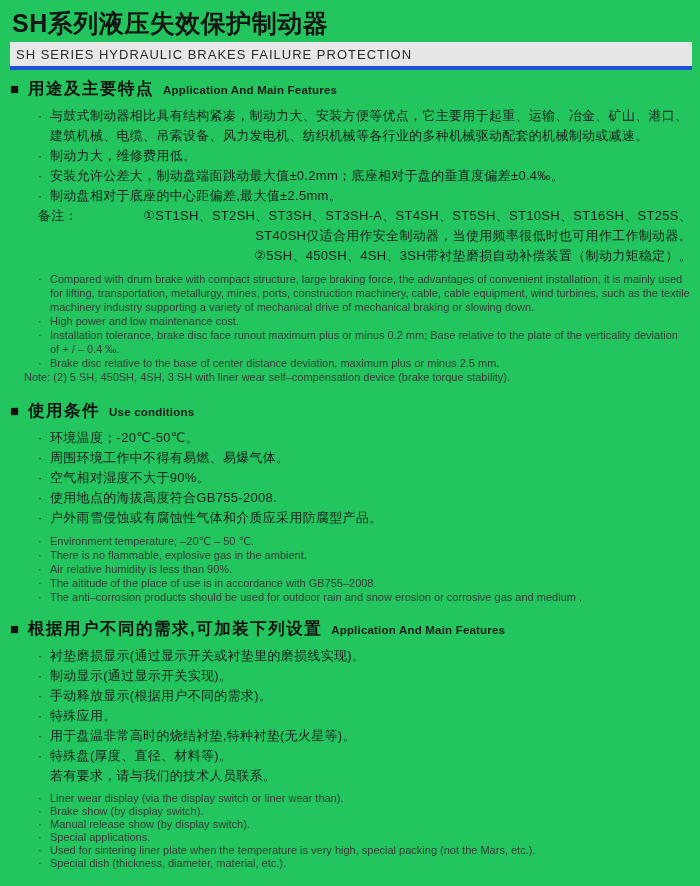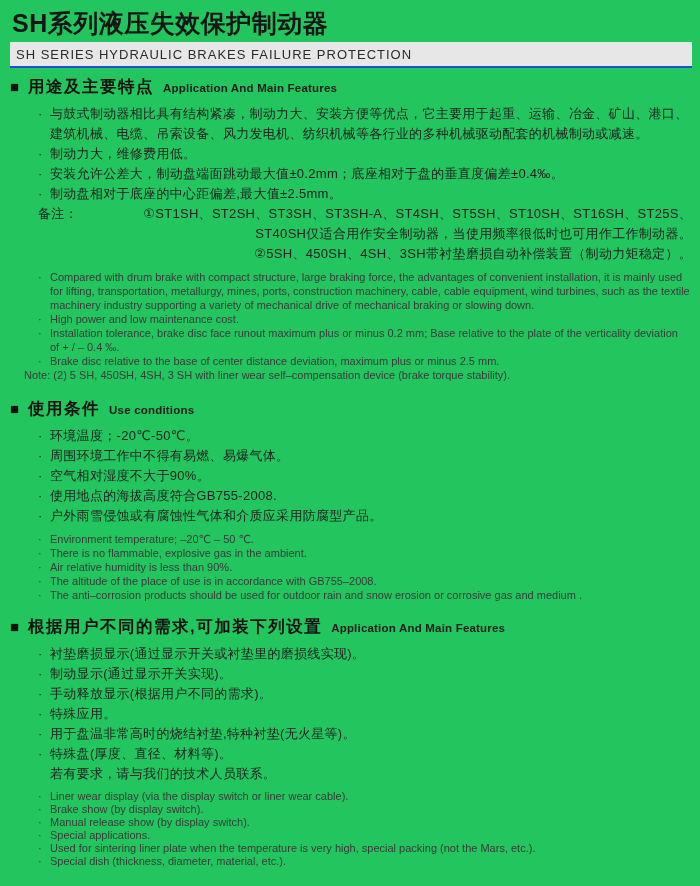--- a/index.html
+++ b/index.html
@@ -9,21 +9,21 @@
     font-family:"Liberation Sans","DejaVu Sans",sans-serif;
     color:#1f1f1f;
   }
   .page { width:700px; height:886px; padding:8px 8px 4px 10px; overflow:hidden; background:#22c55e; }
 
   .title {
     font-size:25px; font-weight:bold; color:#161616;
     line-height:30px; letter-spacing:0.5px; padding-left:2px;
   }
   .subtitle-bar {
-    margin-top:4px; background:#e7e7e7; border-bottom:2px solid #1d4ed8;
+    margin-top:4px; background:#e7e7e7; border-bottom:4px solid #1d4ed8;
     padding:3px 6px 2px 6px; font-size:13px; font-weight:500; color:#2b2b2b;
     letter-spacing:1px; line-height:19px;
   }
 
   section { display:block; }
   .sec-1 { margin-top:8px; }
   .sec-2 { margin-top:16px; }
   .sec-3 { margin-top:14px; }
 
   .section-header { display:flex; align-items:baseline; gap:9px; line-height:20px; }
@@ -199,21 +199,21 @@
             <span class="dot">·</span>
             <span class="txt">特殊盘(厚度、直径、材料等)。</span>
           </div>
         </div>
       <div class="footer-line">若有要求，请与我们的技术人员联系。</div>
     </div>
     <div class="list list-en">
       <div>
           <div class="row">
             <span class="dot">·</span>
-            <span class="txt">Liner wear display (via the display switch or liner wear cable).</span>
+            <span class="txt">Liner wear display (via the display switch or liner wear than).</span>
           </div>
           <div class="row">
             <span class="dot">·</span>
             <span class="txt">Brake show (by display switch).</span>
           </div>
           <div class="row">
             <span class="dot">·</span>
             <span class="txt">Manual release show (by display switch).</span>
           </div>
           <div class="row">

